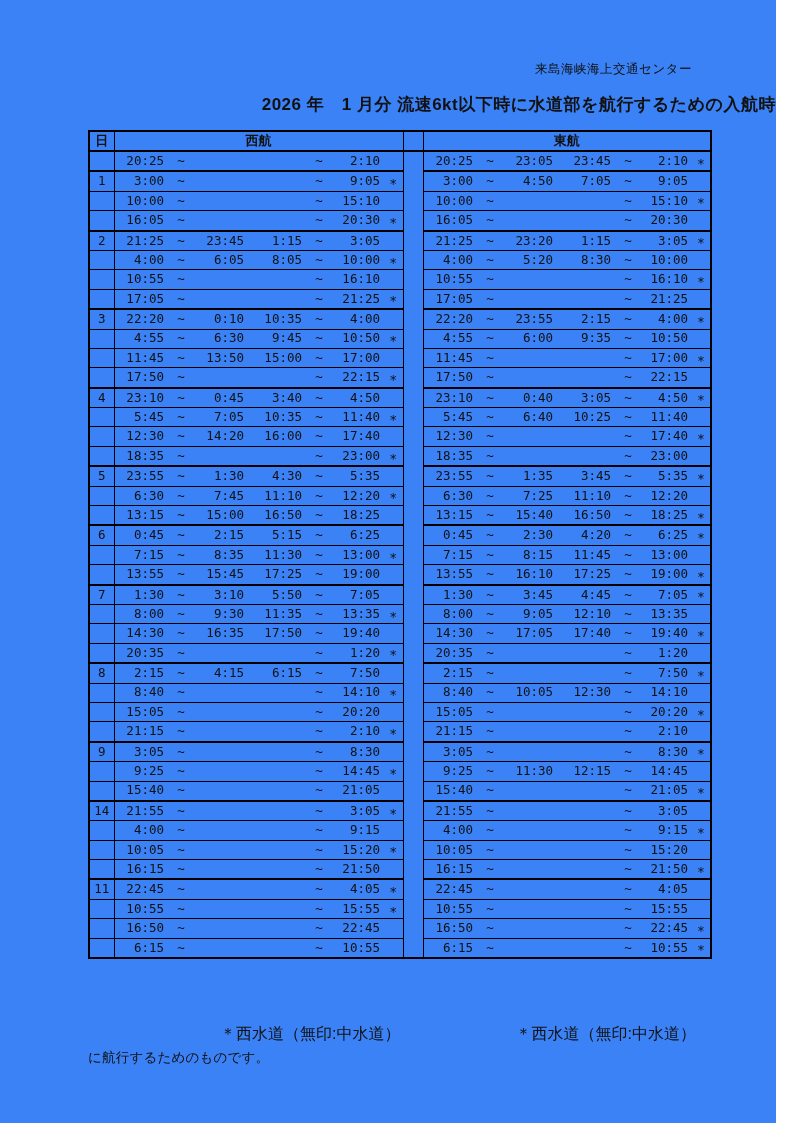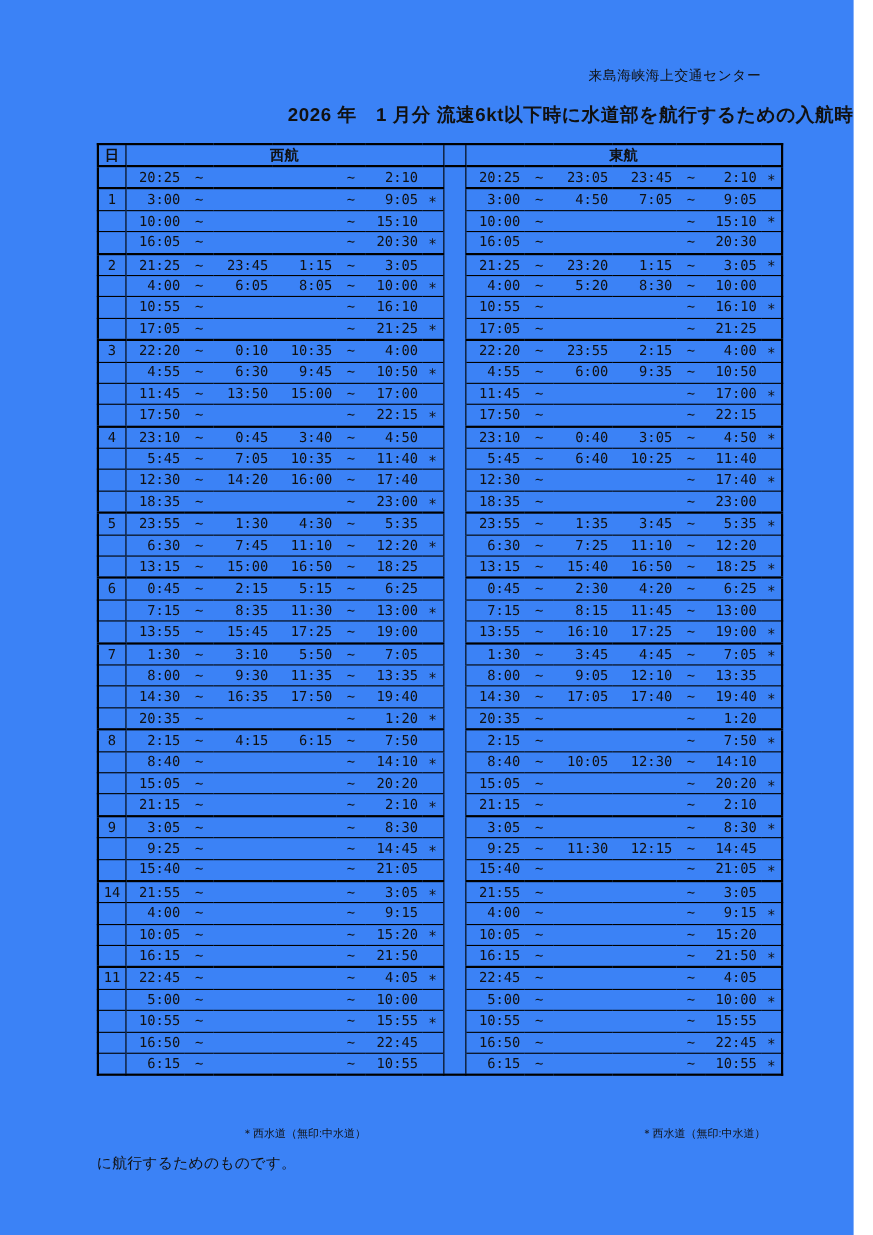--- a/index.html
+++ b/index.html
@@ -17,21 +17,21 @@
   th.h-spacer{border-right:1px solid #000;}
   td{height:18.4px;padding:0;font-family:"DejaVu Sans Mono","Liberation Mono",monospace;
      font-size:12.5px;line-height:1;vertical-align:middle;border-top:1px solid #000;}
   tr.group-start td{border-top:2px solid #000;}
   td.c-day{text-align:center;border-right:1px solid #000;}
   td.c-s,td.c-m1,td.c-m2,td.c-e{text-align:right;padding-right:4px;}
   td.c-t{text-align:center;}
   td.c-star{text-align:center;font-size:13px;}
   td.c-spacer,tr.group-start td.c-spacer{border-top:none;border-bottom:none;
      border-left:1px solid #000;border-right:1px solid #000;}
-  .footnote{position:absolute;font-size:10px;}
+  .footnote{position:absolute;font-size:16px;}
   .footnote-west{top:1024px;left:220px;}
   .footnote-east{top:1024px;right:80px;}
   .note{position:absolute;top:1048px;left:88px;width:660px;font-size:13.5px;
         line-height:1.5;letter-spacing:0.2px;}
 </style>
 </head>
 <body>
 
 <div class="page">
   <div class="org">来島海峡海上交通センター</div>
@@ -744,38 +744,20 @@
           <td class="c-s">22:45</td>
           <td class="c-t">~</td>
           <td class="c-m1"></td>
           <td class="c-m2"></td>
           <td class="c-t">~</td>
           <td class="c-e">4:05</td>
           <td class="c-star"></td>
         </tr>
         <tr>
           <td class="c-day"></td>
-          <td class="c-s">5:00</td>
-          <td class="c-t">~</td>
-          <td class="c-m1"></td>
-          <td class="c-m2"></td>
-          <td class="c-t">~</td>
-          <td class="c-e">10:00</td>
-          <td class="c-star"></td>
-          <td class="c-spacer"></td>
-          <td class="c-s">5:00</td>
-          <td class="c-t">~</td>
-          <td class="c-m1"></td>
-          <td class="c-m2"></td>
-          <td class="c-t">~</td>
-          <td class="c-e">10:00</td>
-          <td class="c-star">∗</td>
-        </tr>
-        <tr>
-          <td class="c-day"></td>
           <td class="c-s">10:55</td>
           <td class="c-t">~</td>
           <td class="c-m1"></td>
           <td class="c-m2"></td>
           <td class="c-t">~</td>
           <td class="c-e">15:55</td>
           <td class="c-star">∗</td>
           <td class="c-spacer"></td>
           <td class="c-s">10:55</td>
           <td class="c-t">~</td>

